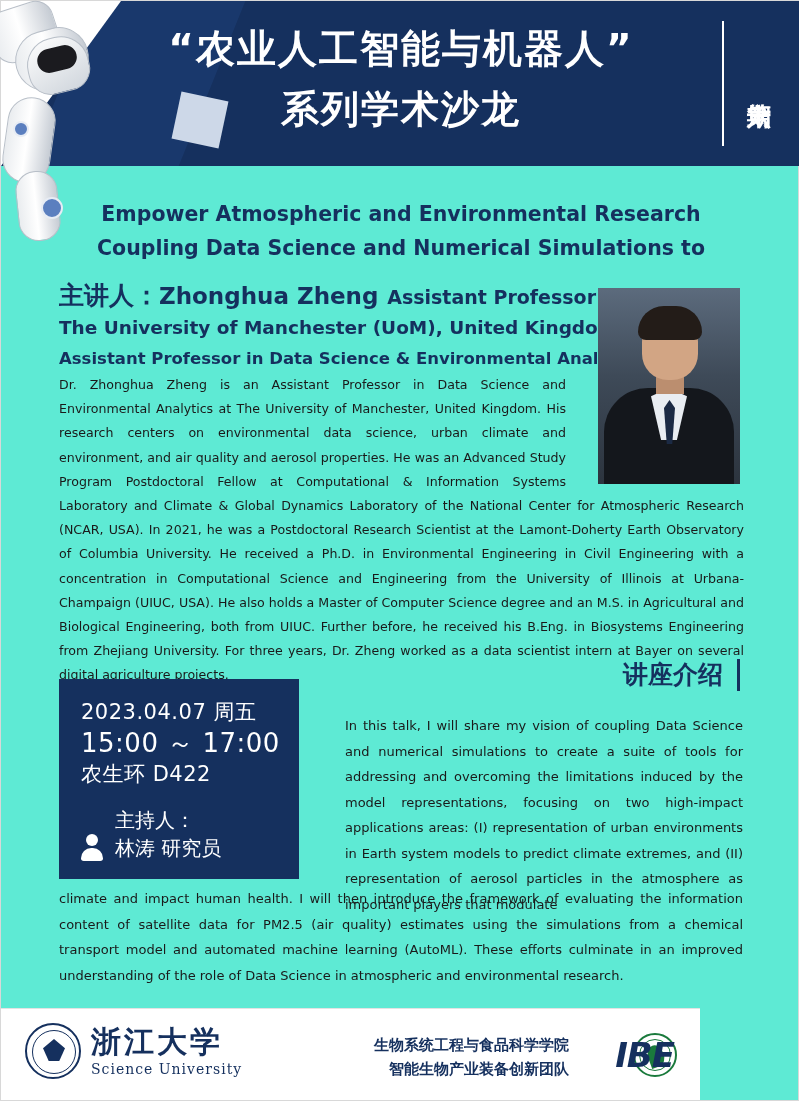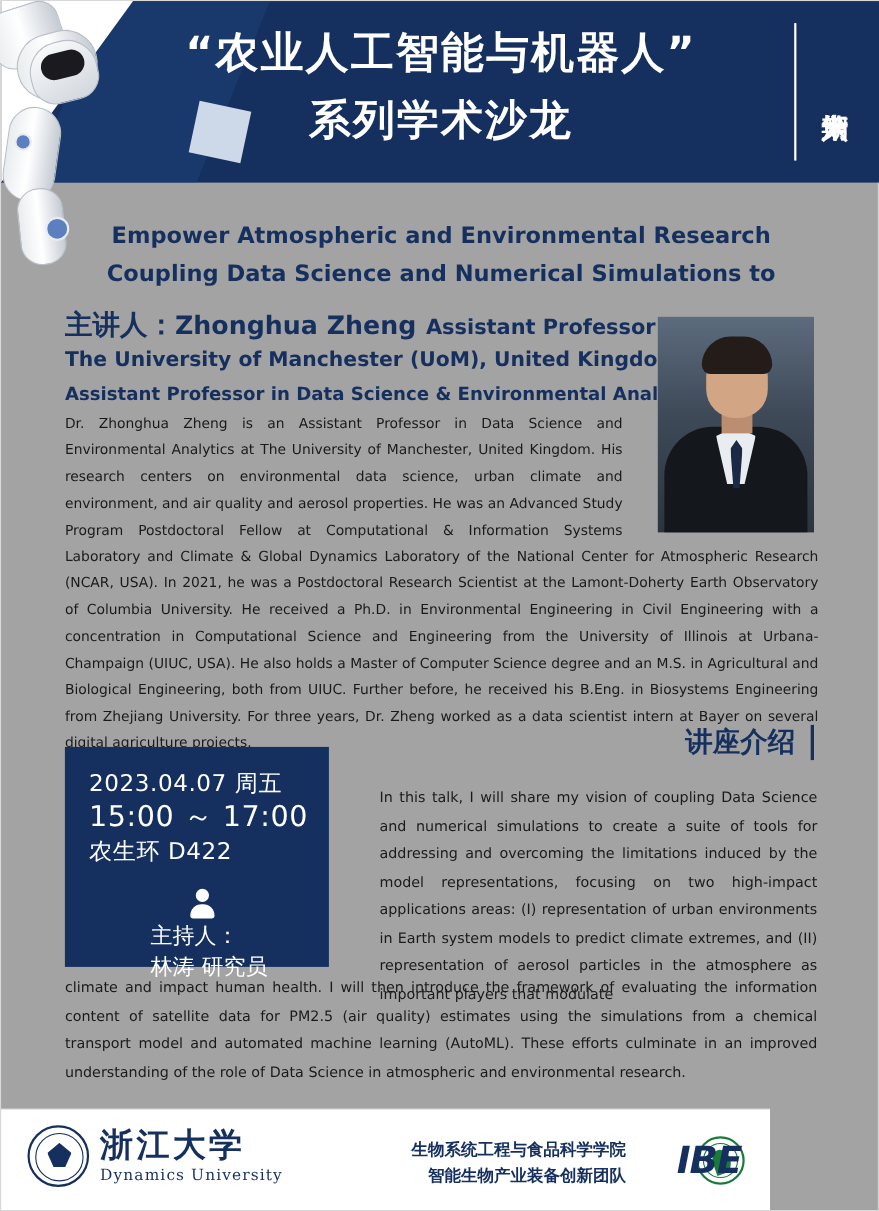--- a/index.html
+++ b/index.html
@@ -5,21 +5,21 @@
   * { box-sizing: border-box; margin: 0; padding: 0; }
   html, body {
     width: 799px; height: 1101px;
     font-family: "Liberation Sans", sans-serif;
     background: #ffffff;
     overflow: hidden;
   }
   .poster {
     position: relative;
     width: 799px; height: 1101px;
-    background: #a3a3a3;
+    background: #5eead4;
     border: 1px solid #d8d8d8;
   }
 
   
   .header {
     position: absolute; top: 0; left: 0;
     width: 799px; height: 165px;
     background: #15305e;
     overflow: hidden;
   }
@@ -233,22 +233,21 @@
     color: #ffffff;
     padding: 18px 0 0 22px;
     font-family: "DejaVu Sans", sans-serif;
   }
   .infobox .date { font-size: 21px; line-height: 31px; letter-spacing: .5px; }
   .infobox .time { font-size: 26px; line-height: 31px; letter-spacing: .5px; }
   .infobox .place { font-size: 21px; line-height: 31px; letter-spacing: .5px; }
   .infobox .host-row {
     margin-top: 16px;
     display: flex;
-    align-items: center;
-    flex-direction: column;
+    align-items: flex-end;
   }
   .person-icon {
     width: 22px; height: 30px;
     position: relative;
     margin-right: 12px;
     flex: none;
   }
   .person-icon .ph {
     position: absolute; left: 5px; top: 2px;
     width: 12px; height: 12px; border-radius: 50%;
@@ -440,21 +439,21 @@
   <div class="abstract-right">In this talk, I will share my vision of coupling Data Science and numerical simulations to create a suite of tools for addressing and overcoming the limitations induced by the model representations, focusing on two high-impact applications areas: (I) representation of urban environments in Earth system models to predict climate extremes, and (II) representation of aerosol particles in the atmosphere as important players that modulate</div>
   <div class="abstract-full">climate and impact human health. I will then introduce the framework of evaluating the information content of satellite data for PM2.5 (air quality) estimates using the simulations from a chemical transport model and automated machine learning (AutoML). These efforts culminate in an improved understanding of the role of Data Science in atmospheric and environmental research.</div>
 
   <div class="footer">
     <div class="zju-logo">
       <span class="zju-seal">
           <span class="bird"></span>
         </span>
       <span class="zju-text">
         <span class="zju-cn">浙江大学</span>
-        <span class="zju-en" style="display:block">Dynamics University</span>
+        <span class="zju-en" style="display:block">Science University</span>
       </span>
     </div>
     <div class="footer-org">
       <div>生物系统工程与食品科学学院</div>
       <div>智能生物产业装备创新团队</div>
     </div>
     <div class="footer-badge">
       <span class="ring"></span>
       <span class="leaf"></span>
     </div>

